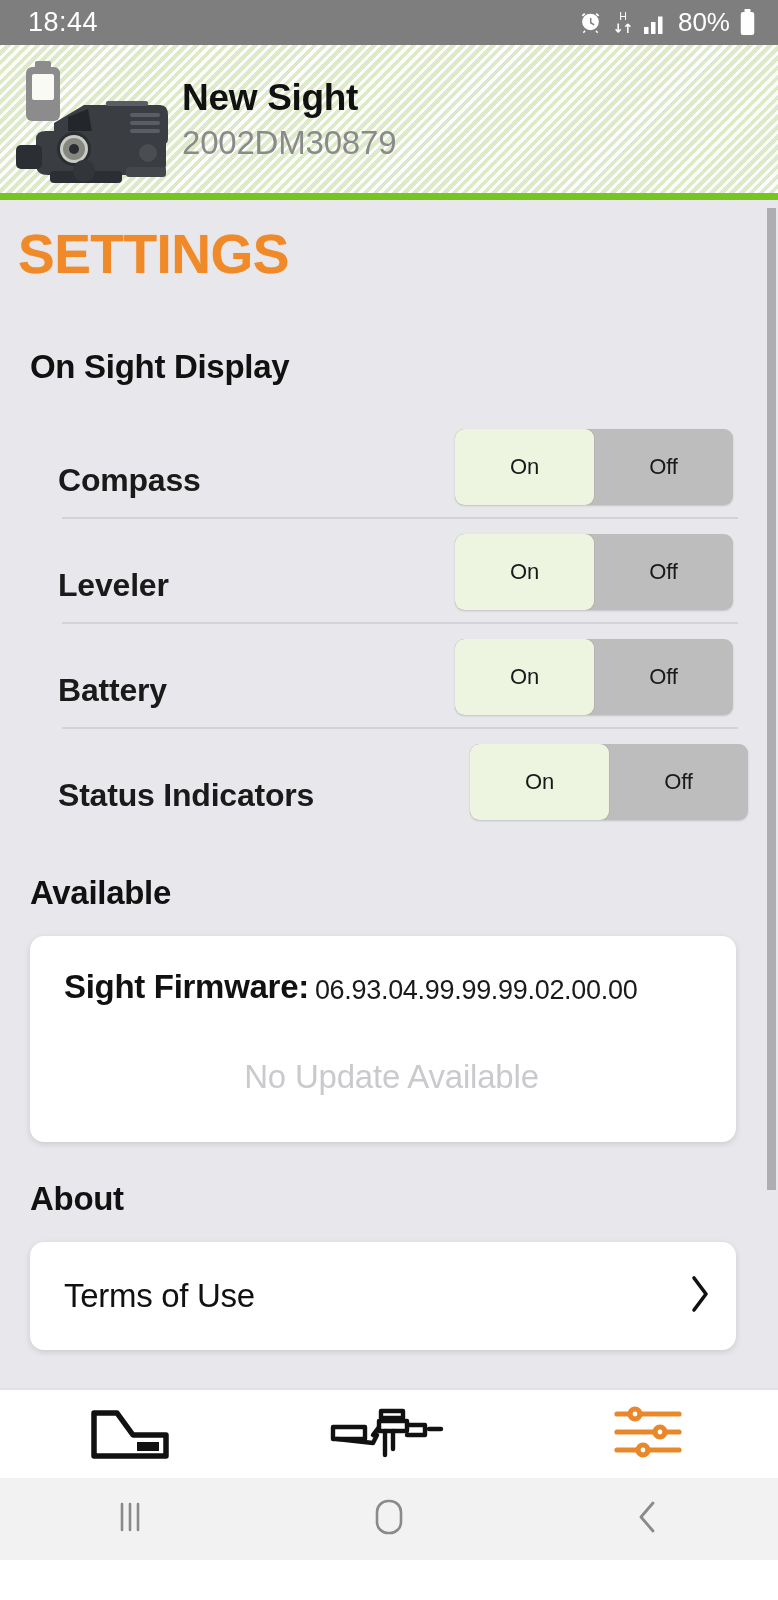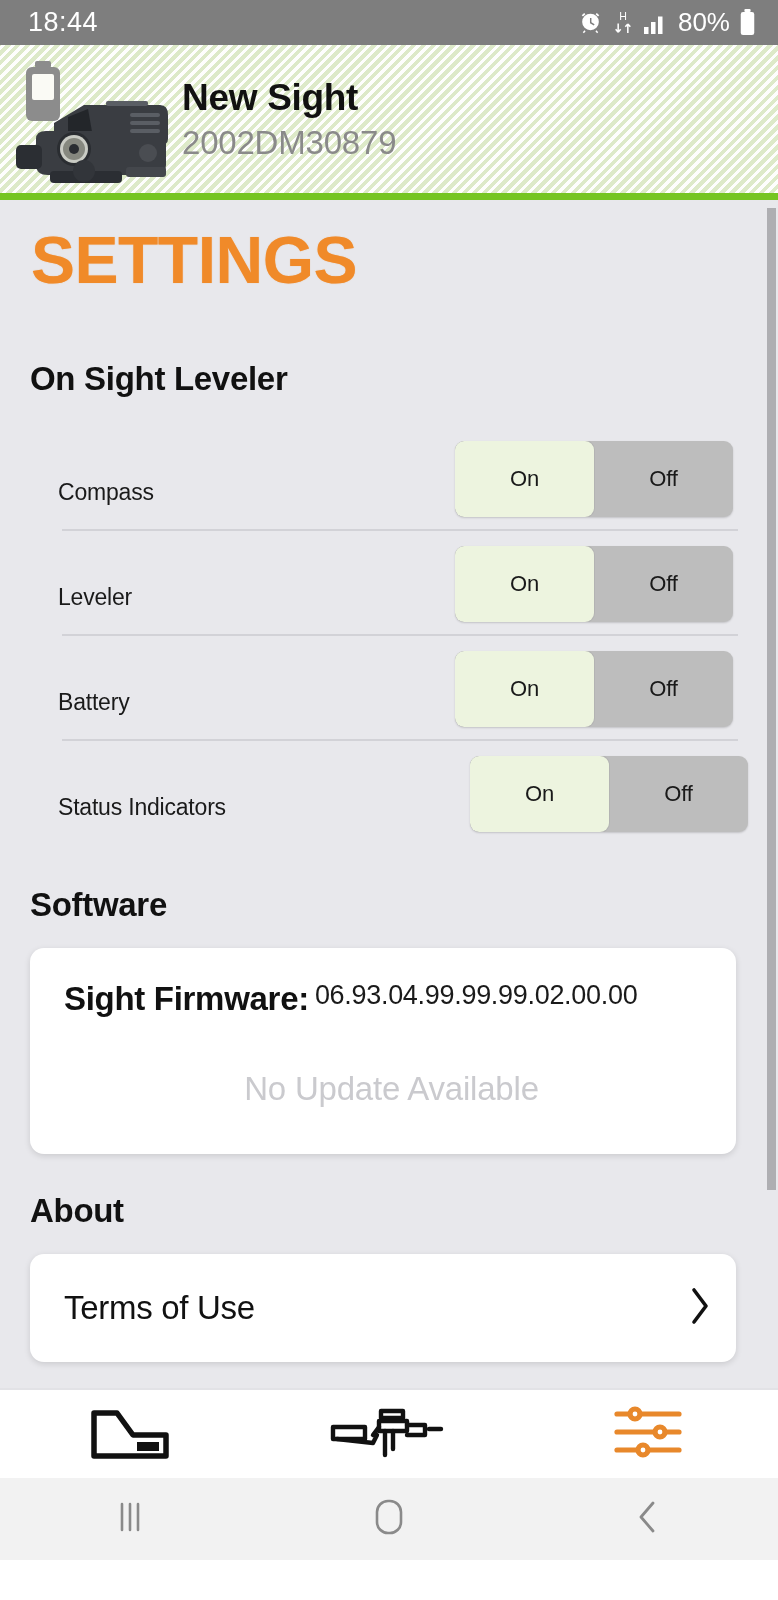--- a/index.html
+++ b/index.html
@@ -59,43 +59,43 @@
     position: relative; flex: 1 1 auto;
     background: #E8E8EC;
     overflow: hidden;
   }
   .scrollbar {
     position: absolute; right: 2px; top: 8px;
     width: 9px; height: 982px;
     background: #AEAEB2; border-radius: 0;
   }
   .page-title {
-    font-size: 66px; font-weight: bold; color: #F08A29;
+    font-size: 55px; font-weight: bold; color: #F08A29;
     letter-spacing: -.5px;
-    padding: 22px 0 0 31px;
+    padding: 22px 0 0 18px;
     text-shadow: 0 0 1px rgba(240,138,41,.5);
   }
   .section-h {
     font-size: 33px; font-weight: bold; color: #111111;
     padding-left: 30px; letter-spacing: -.3px;
   }
   .section-h.display { margin-top: 62px; }
   .section-h.software { margin-top: 40px; }
   .section-h.about { margin-top: 38px; }
 
   
   .rows { margin-top: 28px; }
   .row {
     position: relative;
     display: flex; align-items: center;
     height: 105px;
     padding-left: 58px;
   }
   .row-label {
-    font-size: 23px; color: #1A1A1A; font-weight: 400;
+    font-size: 32px; color: #1A1A1A; font-weight: 700;
     letter-spacing: -.2px;
     margin-top: 27px;
   }
   .divider {
     position: absolute; left: 62px; right: 40px; bottom: 0;
     height: 2px; background: #D2D2D7;
   }
   .seg {
     position: absolute; right: 45px; top: 50%;
     transform: translateY(-50%);
@@ -119,21 +119,21 @@
   .row.last .seg { right: 30px; }
 
   
   .card {
     margin: 24px 42px 0 30px;
     background: #FFFFFF;
     border-radius: 14px;
     box-shadow: 0 2px 6px rgba(0,0,0,.13);
   }
   .fw-row {
-    display: flex; align-items: flex-start;
+    display: flex; align-items: flex-end;
     padding: 32px 0 0 34px;
   }
   .fw-label { font-size: 33px; font-weight: bold; color: #111111; letter-spacing: -.3px; }
   .fw-value { font-size: 27px; color: #1A1A1A; margin-left: 6px; letter-spacing: -.3px; }
   .fw-status {
     text-align: center; font-size: 33px; color: #CACACE;
     padding: 52px 0 46px 17px; letter-spacing: -.2px;
   }
   .link-row {
     display: flex; align-items: center;
@@ -236,21 +236,21 @@
       <span class="dev-serial">2002DM30879</span>
     </div>
   </div>
 
   <div class="content">
 
     <div class="scrollbar"></div>
 
     <div class="page-title">SETTINGS</div>
 
-    <div class="section-h display">On Sight Leveler</div>
+    <div class="section-h display">On Sight Display</div>
 
     <div class="rows">
 
       <div class="row">
         <span class="row-label">Compass</span>
         <span class="seg">
           <span class="seg-opt active">On</span>
           <span class="seg-opt">Off</span>
         </span>
         <span class="divider"></span>
@@ -277,21 +277,21 @@
       <div class="row last">
         <span class="row-label">Status Indicators</span>
         <span class="seg">
           <span class="seg-opt active">On</span>
           <span class="seg-opt">Off</span>
         </span>
       </div>
 
     </div>
 
-    <div class="section-h software">Software</div>
+    <div class="section-h software">Available</div>
 
     <div class="card">
       <div class="fw-row">
         <span class="fw-label">Sight Firmware:</span>
         <span class="fw-value">06.93.04.99.99.99.02.00.00</span>
       </div>
       <div class="fw-status">No Update Available</div>
     </div>
 
     <div class="section-h about">About</div>

